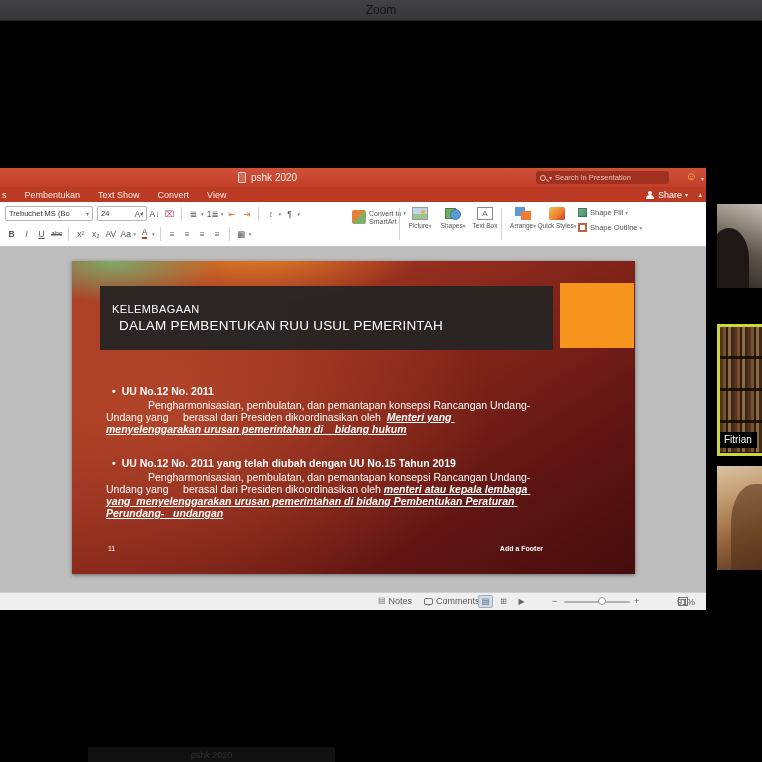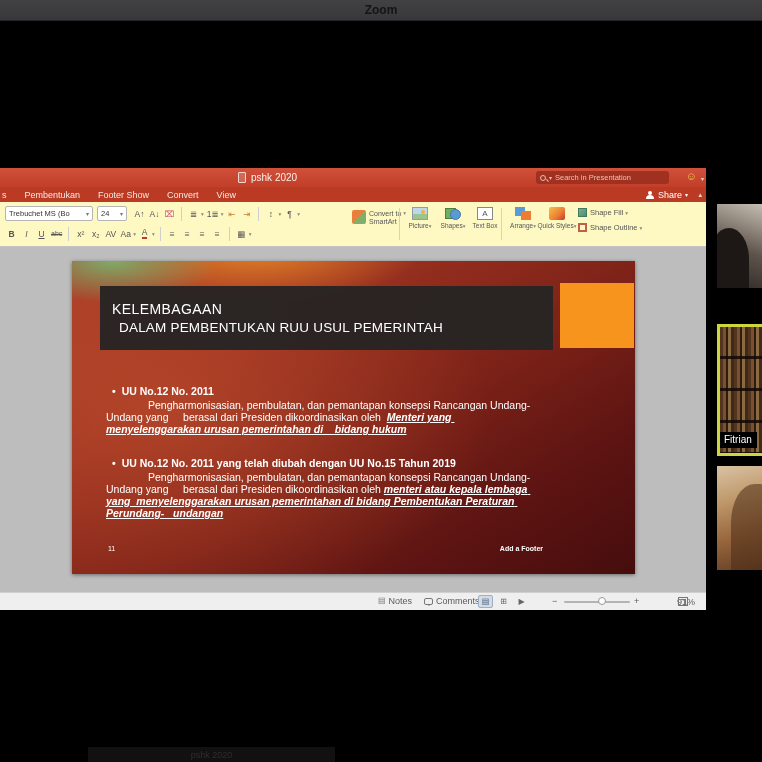--- a/index.html
+++ b/index.html
@@ -2,21 +2,21 @@
 <html><head>
 <meta charset="utf-8">
 <style>
   *{box-sizing:border-box;margin:0;padding:0}
   html,body{width:762px;height:762px;background:#000}
   body{font-family:"Liberation Sans",sans-serif;position:relative;overflow:hidden}
   .abs{position:absolute}
 
   
   .mac-bar{left:0;top:0;width:762px;height:21px;background:linear-gradient(#424244,#38383a);border-bottom:1px solid #242426;display:flex;align-items:center;justify-content:center}
-  .mac-title{font-size:12px;font-weight:700;color:#141414}
+  .mac-title{font-size:12px;font-weight:400;color:#141414}
 
   
   .ppt{left:0;top:168px;width:706px;height:442px;background:#bdbdbd;box-shadow:0 0 8px rgba(0,0,0,.6)}
   .ppt-titlebar{left:0;top:0;width:706px;height:19px;background:linear-gradient(#d0503a,#c23e29)}
   .doc-icon{left:238px;top:4px;width:8px;height:11px;border:1px solid #f2d6cd;border-radius:1px;background:rgba(255,255,255,.18)}
   .doc-title{left:251px;top:4px;font-size:10px;color:#fdf1ec}
   .search{right:37px;top:3px;width:133px;height:13px;background:#a03020;border-radius:3px;display:flex;align-items:center;padding:0 4px;gap:3px}
   .search-glass{width:6px;height:6px;border:1px solid #ecbcae;border-radius:50%;position:relative;flex:0 0 auto}
   .search-glass::after{content:"";position:absolute;left:4.5px;top:4.5px;width:3px;height:1px;background:#ecbcae;transform:rotate(45deg)}
   .search-caret{font-size:6px;color:#ecbcae;line-height:1}
@@ -29,25 +29,25 @@
   .tab{margin-left:18px;white-space:nowrap}
   .tab.partial{margin-left:2px}
   .share-group{position:absolute;right:18px;top:3px;display:flex;align-items:center;gap:3px;color:#fff;font-size:9px}
   .person{width:9px;height:9px;position:relative}
   .person::before{content:"";position:absolute;left:2.5px;top:0;width:4px;height:4px;border-radius:50%;background:#fff}
   .person::after{content:"";position:absolute;left:0.5px;top:4.5px;width:8px;height:4px;border-radius:4px 4px 0 0;background:#fff}
   .tiny-caret{font-size:6px;line-height:1}
   .collapse{position:absolute;right:4px;top:4px;font-size:7px;color:#f4d9d0}
 
   
-  .ppt-toolbar{left:0;top:34px;width:706px;height:45px;background:#fef9c3;border-bottom:1px solid #c3c3c3;color:#4a4a4a}
+  .ppt-toolbar{left:0;top:34px;width:706px;height:45px;background:#ffffff;border-bottom:1px solid #c3c3c3;color:#4a4a4a}
   .combo{position:absolute;height:15px;background:#fff;border:1px solid #b5b5b5;border-radius:2px;display:flex;align-items:center;padding:0 3px;font-size:7.5px;color:#333;overflow:hidden;white-space:nowrap}
   .combo .cv{margin-left:auto;font-size:6px;color:#777}
   .font-combo{left:5px;top:4px;width:88px}
-  .size-combo{left:97px;top:4px;width:30px}
+  .size-combo{left:97px;top:4px;width:50px}
   .r1{position:absolute;left:133px;top:4px;display:flex;gap:2px;align-items:center}
   .r2{position:absolute;left:5px;top:24px;display:flex;gap:2px;align-items:center}
   .tbtn{min-width:13px;height:15px;display:inline-flex;align-items:center;justify-content:center;border-radius:2px;font-size:8.5px;color:#555;padding:0 1px;white-space:nowrap}
   .tbtn.b{font-weight:700}.tbtn.i{font-style:italic}.tbtn.u{text-decoration:underline}.tbtn.s{text-decoration:line-through;font-size:7px}
   .tbtn.pink{color:#c2527a}.tbtn.orange{color:#c77d2e}
   .fc{border-bottom:2px solid #c0392b;line-height:1.1}
   .cv2{font-size:5.5px;color:#888;margin-left:-1px}
   .sep{width:1px;height:14px;background:#cfcfcf;margin:0 3px}
   .vsep{position:absolute;top:6px;width:1px;height:32px;background:#d2d2d2}
   .smartart{position:absolute;left:352px;top:8px;display:flex;align-items:flex-start;gap:3px}
@@ -72,21 +72,21 @@
 
   
   .canvas{left:0;top:79px;width:706px;height:345px;background:#bdbdbd}
   .slide{left:72px;top:14px;width:563px;height:313px;box-shadow:0 1px 4px rgba(0,0,0,.45);
     background:
       radial-gradient(150px 60px at 40px 0px, rgba(124,176,108,.95), rgba(124,176,108,0) 70%),
       radial-gradient(230px 70px at 185px -10px, rgba(233,135,38,.92), rgba(233,135,38,0) 72%),
       radial-gradient(420px 260px at 90px 150px, rgba(199,84,48,.55), rgba(199,84,48,0) 78%),
       linear-gradient(148deg,#ab3f27 0%,#9a3120 28%,#7d2218 55%,#5d1412 78%,#460d0d 100%);}
   .slide-titleblock{left:28px;top:25px;width:453px;height:64px;background:rgba(39,36,35,.97);display:flex;flex-direction:column;justify-content:center;padding-left:12px;color:#fff}
-  .stl1{font-size:14px;letter-spacing:.4px}
+  .stl1{font-size:11px;letter-spacing:.4px}
   .stl2{font-size:13.5px;letter-spacing:.2px;padding-left:7px;margin-top:3px}
   .orange-rect{left:488px;top:22px;width:74px;height:65px;background:#f7941e}
   .slide-body{left:34px;top:124px;width:440px;color:#fff}
   .sb-bullet{font-size:10.5px;font-weight:700;display:flex;gap:6px;padding-left:6px}
   .sb-para{font-size:10.5px;line-height:12px;text-indent:42px;white-space:pre-wrap;margin-top:2px}
   .emph{font-weight:700;font-style:italic;text-decoration:underline}
   .sb-gap{height:22px}
   .slide-num{left:36px;bottom:22px;font-size:7px;color:#fff}
   .slide-footer{right:92px;bottom:22px;font-size:7px;font-weight:700;color:#fff}
 
@@ -138,21 +138,21 @@
         <span class="search-caret">▾</span>
         <input placeholder="Search in Presentation" style="">
       </div>
       <span class="abs smiley">☺</span>
       <span class="abs menu-caret">▾</span>
     </div>
 
     <div class="abs ppt-tabs">
       <span class="tab partial">s</span>
       <span class="tab">Pembentukan</span>
-      <span class="tab">Footer Show</span>
+      <span class="tab">Text Show</span>
       <span class="tab">Convert</span>
       <span class="tab">View</span>
       <span class="share-group">
         <span class="person"></span>
         <span>Share</span>
         <span class="tiny-caret">▾</span>
       </span>
       <span class="collapse">▴</span>
     </div>
 

